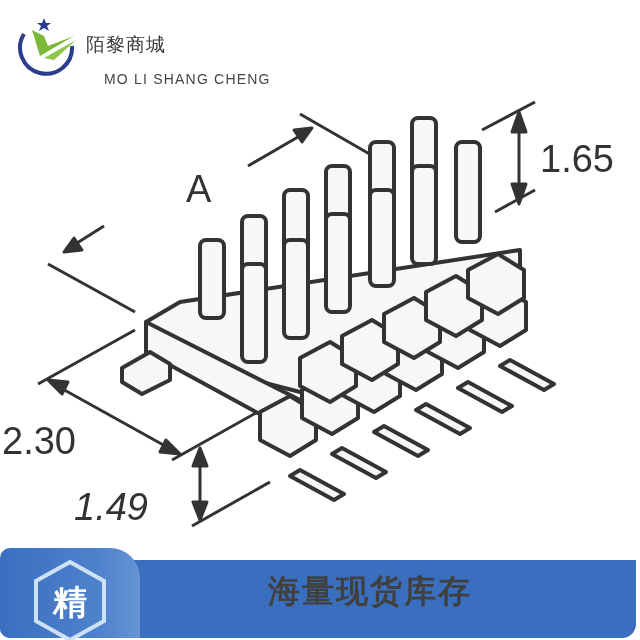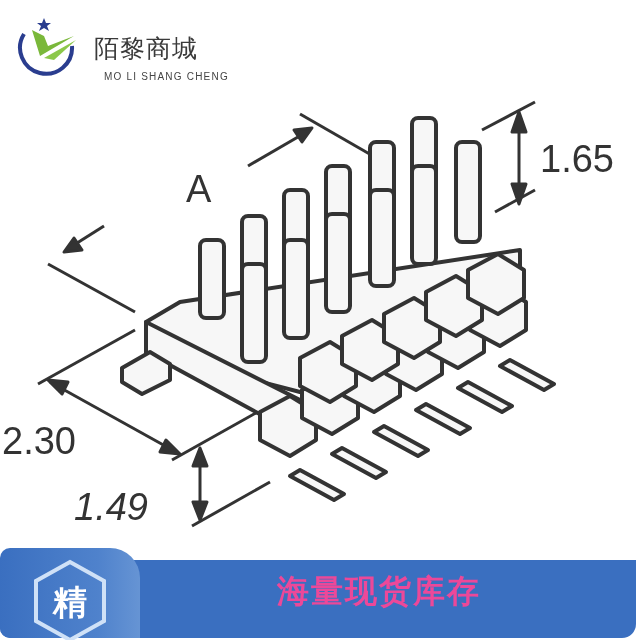--- a/index.html
+++ b/index.html
@@ -1,28 +1,28 @@
 <!DOCTYPE html>
 <html><head>
   <meta charset="utf-8">
   <style>
     html, body { margin: 0; padding: 0; }
     body { width: 640px; height: 640px; background: #ffffff; position: relative; overflow: hidden; font-family: "Liberation Sans", "DejaVu Sans", sans-serif; }
     .logo { position: absolute; left: 14px; top: 14px; width: 200px; height: 62px; }
     .logo-mark { position: absolute; left: 0; top: 2px; width: 66px; height: 60px; }
-    .logo-cn { position: absolute; left: 80px; top: 18px; font-size: 25px; color: #3a3a3a; letter-spacing: 1px; font-family: "DejaVu Sans", sans-serif; }
-    .logo-en { position: absolute; left: 90px; top: 57px; font-size: 10px; color: #444; letter-spacing: 1.2px; white-space: nowrap; }
+    .logo-cn { position: absolute; left: 72px; top: 18px; font-size: 19px; color: #3a3a3a; letter-spacing: 1px; font-family: "DejaVu Sans", sans-serif; }
+    .logo-en { position: absolute; left: 90px; top: 57px; font-size: 14px; color: #444; letter-spacing: 1.2px; white-space: nowrap; }
     .drawing { position: absolute; left: 0; top: 0; width: 640px; height: 535px; }
     .dim { position: absolute; font-size: 38px; color: #333; font-family: "Liberation Sans", sans-serif; }
     .banner { position: absolute; left: 0; top: 540px; width: 640px; height: 98px; }
     .banner-main { position: absolute; left: 0; top: 20px; width: 636px; height: 78px; background: #3a6fc0; border-radius: 0 0 14px 10px; }
     .banner-tab { position: absolute; left: 0; top: 8px; width: 140px; height: 90px; background: linear-gradient(90deg, #3a6fc0 0%, #4f82cc 70%, #6694d4 100%); border-radius: 10px 30px 0 10px; }
     .hex { position: absolute; left: 32px; top: 10px; width: 76px; height: 86px; }
     .hex-char { position: absolute; left: 0; top: 22px; width: 76px; text-align: center; color: #fff; font-size: 34px; font-weight: bold; font-family: "DejaVu Sans", sans-serif; }
-    .banner-text { position: absolute; left: 209px; top: 30px; width: 340px; text-align: center; color: #ec4899; font-size: 32px; font-weight: bold; letter-spacing: 2px; font-family: "DejaVu Sans", sans-serif; }
+    .banner-text { position: absolute; left: 200px; top: 30px; width: 340px; text-align: center; color: #404040; font-size: 32px; font-weight: bold; letter-spacing: 2px; font-family: "DejaVu Sans", sans-serif; }
   </style>
 </head>
 <body>
 
 <div class="logo">
   <svg class="logo-mark" viewBox="0 0 66 60">
     <path d="M10 18 A26 26 0 1 0 58 30" fill="none" stroke="#2a3d8f" stroke-width="4"></path>
     <path d="M18 14 L26 40 L60 20 L34 30 L30 20 Z" fill="#7ab83a"></path>
     <path d="M30 42 L62 24 L40 44 Z" fill="#8cc84a"></path>
     <polygon points="30,2 32,7 37,7 33,10 35,15 30,12 25,15 27,10 23,7 28,7" fill="#2a3d8f"></polygon>

